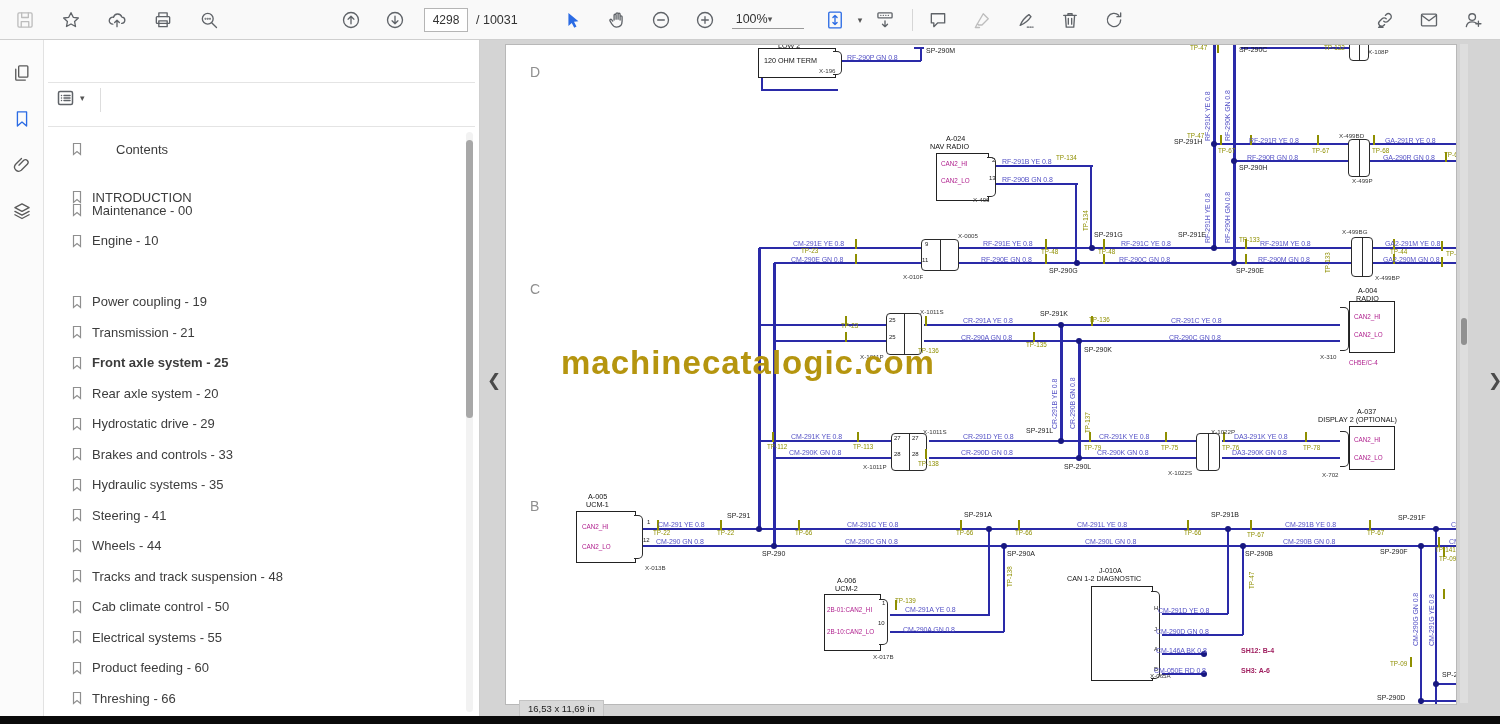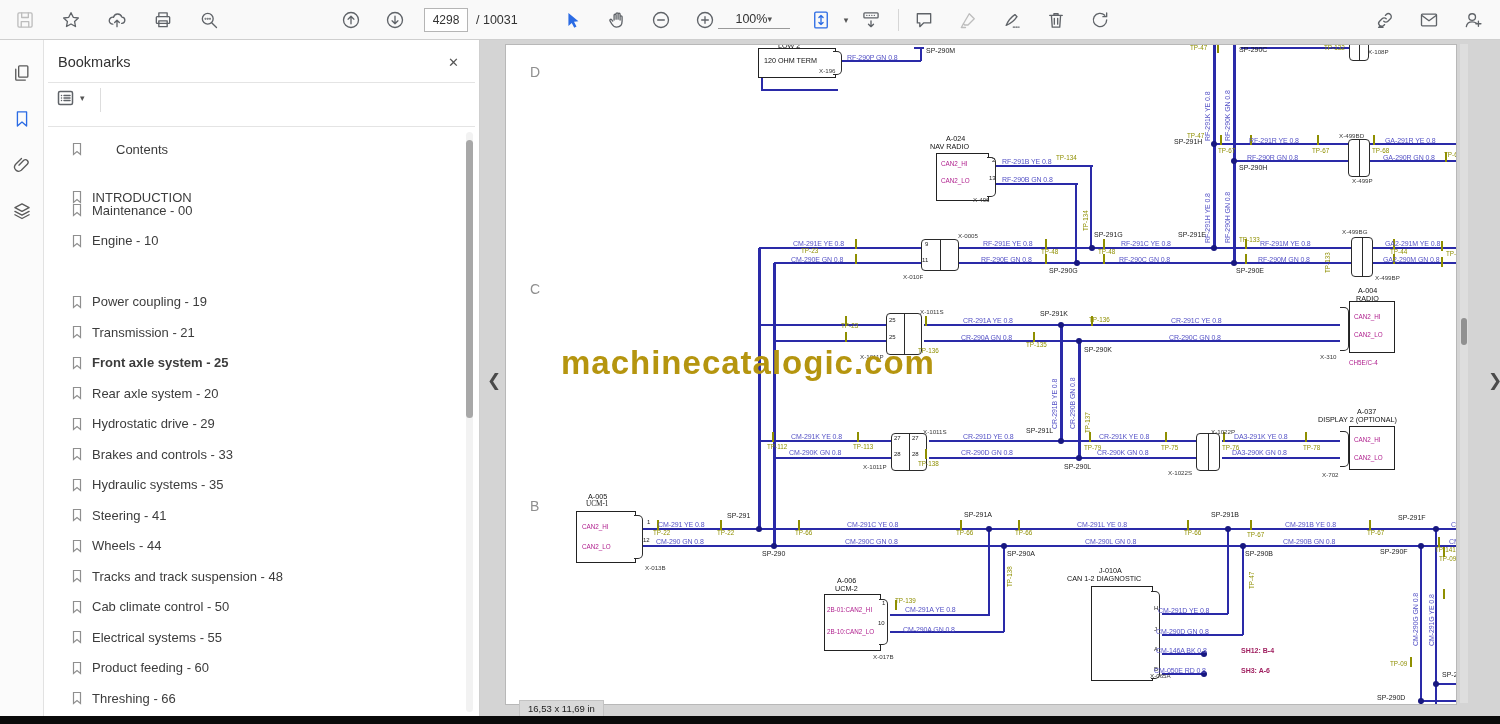--- a/index.html
+++ b/index.html
@@ -13,21 +13,21 @@
   .ticon{width:26px;height:26px;display:flex;align-items:center;justify-content:center;cursor:pointer}
   .ticon svg{stroke:#5f6368;fill:none;stroke-width:1.6;stroke-linecap:round;stroke-linejoin:round}
   .ticon.dis svg{stroke:#bdbdbd}
   .ticon.blue svg{stroke:var(--accent)}
   #g1{gap:20px;margin-left:2px}
   #g2{gap:18px;margin-left:116px}
   .pagebox{margin-left:16px}
   .pagebox input{width:38px;height:20px;border:1px solid #b5b5b5;text-align:center;font-size:12px;color:#333;background:#fff;font-family:inherit}
   .pagetotal{margin-left:8px;font-size:12.5px;color:#333}
   #g3{gap:18px;margin-left:42px}
-  .zoombox{width:64px;display:flex;align-items:center;justify-content:center;
+  .zoombox{margin-left:14px;width:64px;display:flex;align-items:center;justify-content:flex-start;
     border-bottom:1px solid #9a9a9a;padding:2px 4px;font-size:12.5px;color:#333;cursor:pointer}
   .caret{font-size:9px;color:#555}
   #g4{gap:10px;margin-left:18px}
   .vdiv{width:1px;height:22px;background:#d6d6d6;margin-left:14px}
   #g5{gap:18px;margin-left:12px}
   .flexfill{flex:1}
   #g6{gap:18px;margin-right:4px}
 
   
   .rail{position:absolute;left:0;top:40px;width:44px;bottom:8px;background:#fbfbfb;border-right:1px solid #e2e2e2;
@@ -261,24 +261,20 @@
       <svg width="20" height="20" viewBox="0 0 24 24">
         <path d="M12 3.5L20.5 8 12 12.5 3.5 8z"></path>
         <path d="M3.5 12.5L12 17l8.5-4.5"></path>
         <path d="M3.5 16.5L12 21l8.5-4.5"></path>
       </svg>
     </span>
   </div>
 <span class="rail-caret">❮</span>
 
 <div class="panel">
-  <div class="panel-head">
-    <span class="panel-title">Bookmarks</span>
-    <span class="closex">✕</span>
-  </div>
   <div class="divider" style="top:42px"></div>
   <div class="opts">
     <svg width="20" height="20" viewBox="0 0 20 20">
         <rect x="2.5" y="3.5" width="14" height="13" rx="1.5"></rect>
         <path d="M5.5 7.5h.01M5.5 10h.01M5.5 12.5h.01M8 7.5h6M8 10h6M8 12.5h6"></path>
       </svg>
     <span class="caret">▾</span>
   </div>
   <div class="opts-vdiv"></div>
   <div class="divider" style="top:86px"></div>
@@ -679,21 +675,21 @@
     <div class="lbl tp" style="left: 716px; top: 400px;">TP-76</div>
     <div class="lbl wl" style="left: 728px; top: 388px;">DA3-291K YE 0.8</div>
     <div class="lbl wl" style="left: 726px; top: 404px;">DA3-290K GN 0.8</div>
     <div class="lbl tp" style="left: 797px; top: 400px;">TP-78</div>
     <div class="lbl ti" style="left: 851px; top: 363px;">A-037</div>
     <div class="lbl ti" style="left: 812px; top: 371px;">DISPLAY 2 (OPTIONAL)</div>
     <div class="lbl pin" style="left: 848px; top: 392px;">CAN2_HI</div>
     <div class="lbl pin" style="left: 848px; top: 410px;">CAN2_LO</div>
     <div class="lbl cn" style="left: 816px; top: 427px;">X-702</div>
     <div class="lbl ti" style="left: 82px; top: 448px;">A-005</div>
-    <div class="lbl ti" style="left: 80px; top: 456px; font-family: Liberation Serif, serif;">UCM-1</div>
+    <div class="lbl ti" style="left: 80px; top: 456px;">UCM-1</div>
     <div class="lbl pin" style="left: 76px; top: 479px;">CAN2_HI</div>
     <div class="lbl pin" style="left: 76px; top: 499px;">CAN2_LO</div>
     <div class="lbl pn" style="left: 141px; top: 474px;">1</div>
     <div class="lbl pn" style="left: 137px; top: 492px;">12</div>
     <div class="lbl cn" style="left: 139px; top: 520px;">X-013B</div>
     <div class="lbl wl" style="left: 152px; top: 476px;">CM-291 YE 0.8</div>
     <div class="lbl wl" style="left: 150px; top: 493px;">CM-290 GN 0.8</div>
     <div class="lbl tp" style="left: 147px; top: 485px;">TP-22</div>
     <div class="lbl tp" style="left: 211px; top: 485px;">TP-22</div>
     <div class="lbl sp" style="left: 221px; top: 467px;">SP-291</div>

